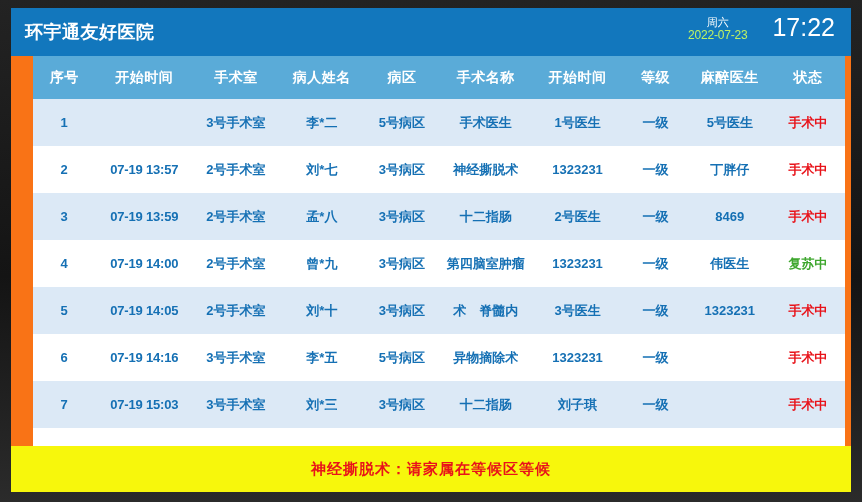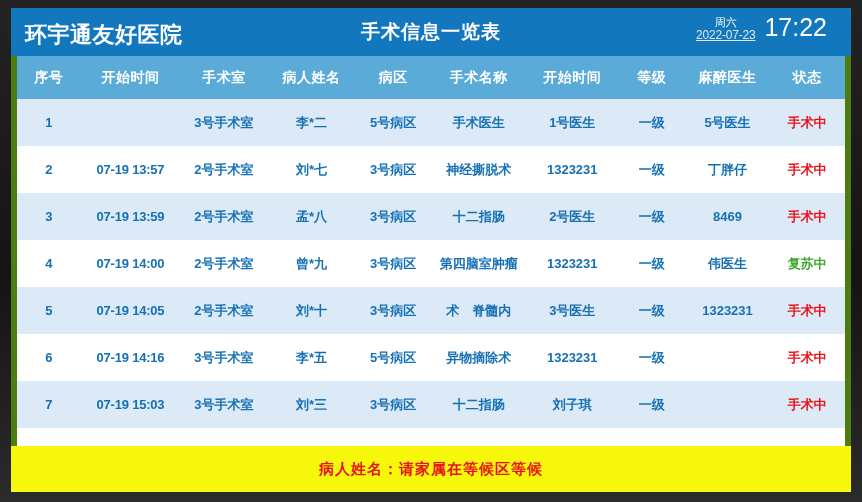--- a/index.html
+++ b/index.html
@@ -34,73 +34,72 @@
     position: relative;
     height: 48px;
     background: #1277bd;
     display: flex;
     align-items: center;
   }
   .hospital-name {
     position: absolute;
     left: 14px;
     top: 12px;
-    font-size: 22px;
+    font-size: 18px;
     font-weight: bold;
     color: #ffffff;
     letter-spacing: 0.5px;
   }
   .board-title {
     position: absolute;
     left: 0; right: 0;
     top: 11px;
     text-align: center;
     font-size: 19px;
     font-weight: bold;
     color: #ffffff;
     letter-spacing: 1px;
   }
   .clock-block {
     position: absolute;
-    right: 24px;
+    right: 16px;
     top: 5px;
     display: flex;
     align-items: center;
-    gap: 9px;
+    gap: 25px;
   }
   .date-stack {
     display: flex;
     flex-direction: column;
     align-items: center;
     line-height: 1.05;
     padding-top: 2px;
   }
   .weekday {
     font-size: 11px;
     color: #ffffff;
   }
   .date-text {
     font-size: 12px;
-    color: #e5e5e5;
+    color: #bef264;
     letter-spacing: -0.2px;
-    text-decoration: underline;
   }
   .time-text {
     font-size: 25px;
     color: #ffffff;
     letter-spacing: 0px;
     padding-bottom: 2px;
   }
 
   
   .body-area {
     position: relative;
     height: 390px;
-    background: #4d7c0f;
-    padding: 0 6px 0 6px;
+    background: #f97316;
+    padding: 0 6px 0 22px;
   }
 
   .table-wrap {
     position: relative;
     width: 100%;
     height: 100%;
     background: #ffffff;
   }
 
   table.grid {
@@ -152,21 +151,20 @@
 </style>
 </head>
 <body>
 
 <div class="bezel">
   <div class="screen">
 
     <div class="header">
       <div class="hospital-name">环宇通友好医院</div>
 
-      <div class="board-title">手术信息一览表</div>
 
       <div class="clock-block">
         <div class="date-stack">
           <span class="weekday">周六</span>
           <span class="date-text">2022-07-23</span>
         </div>
         <div class="time-text">17:22</div>
       </div>
     </div>
 
@@ -283,17 +281,17 @@
                 <td>一级</td>
                 <td></td>
                 <td style="color: rgb(232, 19, 26);">手术中</td>
               </tr>
             </tbody>
         </table>
       </div>
     </div>
 
     <div class="footer">
-      <div class="footer-text">病人姓名：请家属在等候区等候</div>
+      <div class="footer-text">神经撕脱术：请家属在等候区等候</div>
     </div>
 
   </div>
 </div>
 
 </body></html>

